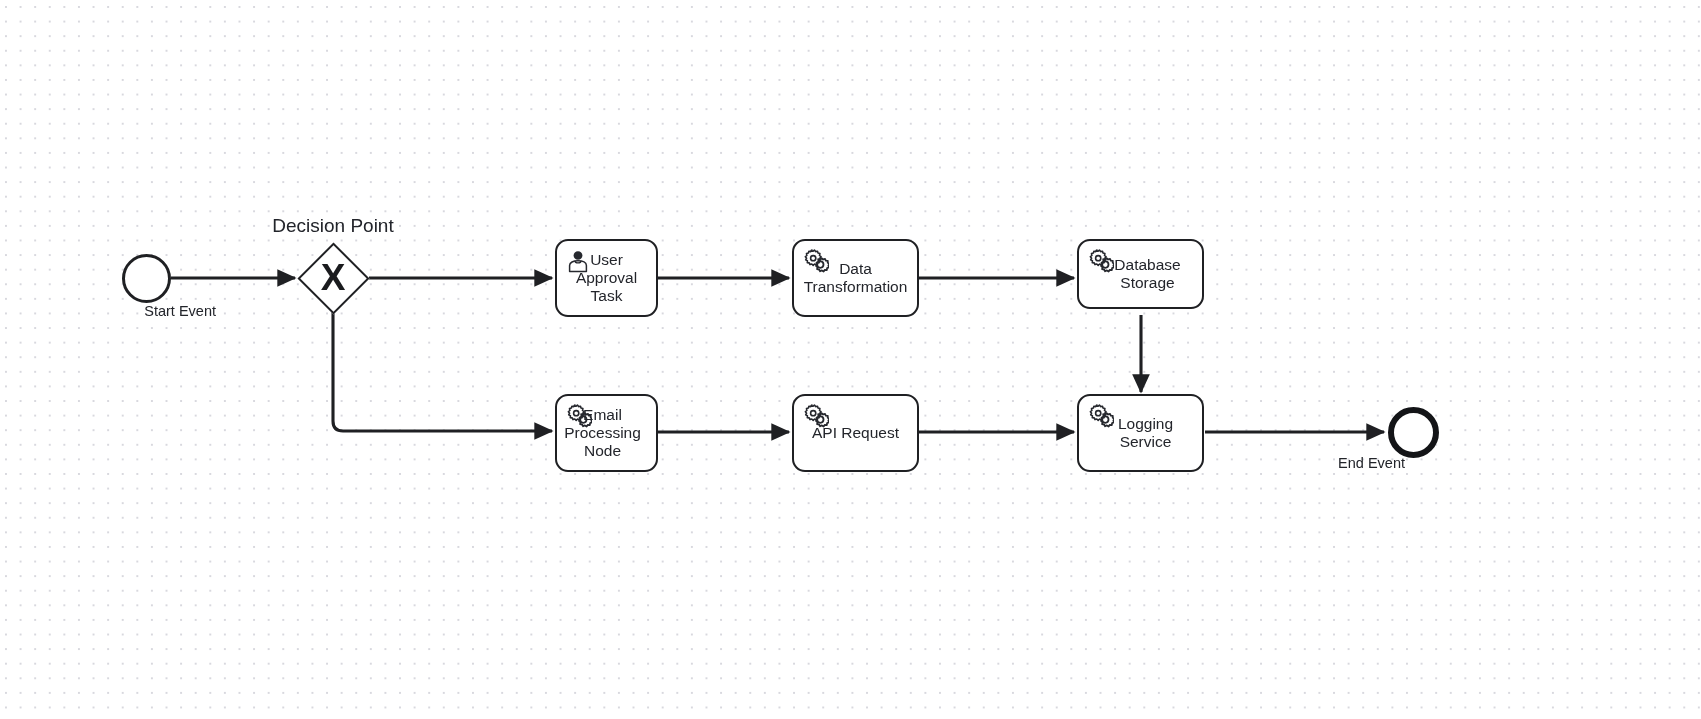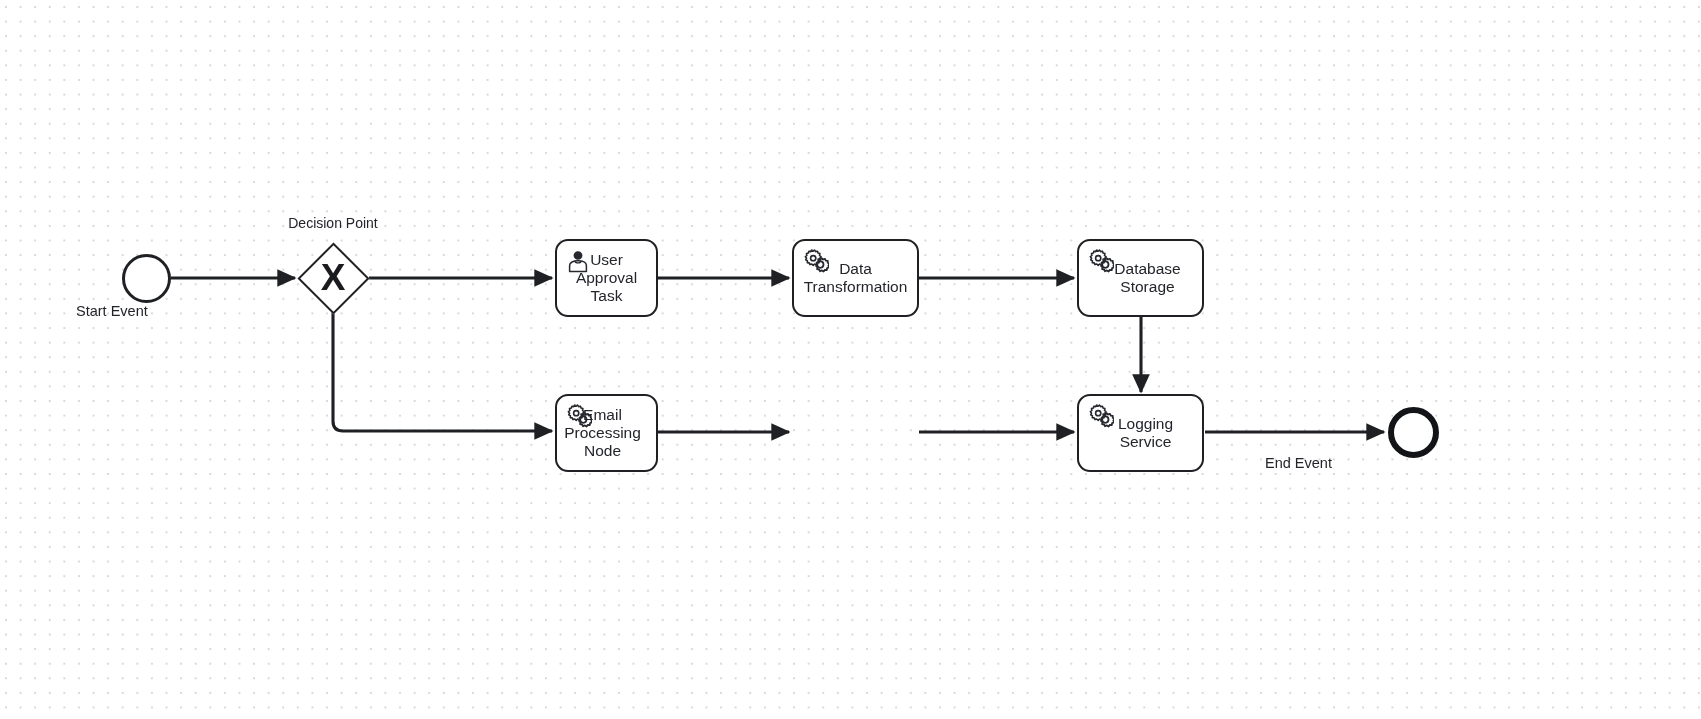--- a/index.html
+++ b/index.html
@@ -38,21 +38,21 @@
     box-sizing: border-box;
   }
   .event.start {
     border: 3px solid #1f2023;
   }
   .event.end {
     border: 6px solid #131417;
   }
   .event-label {
     position: absolute;
-    text-align: left;
+    text-align: right;
     font-size: 14.5px;
     color: #22242a;
     white-space: nowrap;
     line-height: 1.15;
   }
   
   .gateway {
     position: absolute;
     box-sizing: border-box;
     background: #ffffff;
@@ -64,21 +64,21 @@
     text-align: center;
     font-family: "Liberation Sans", sans-serif;
     font-weight: bold;
     color: #1a1b1e;
     line-height: 1;
     user-select: none;
   }
   .gateway-label {
     position: absolute;
     text-align: center;
-    font-size: 14px;
+    font-size: 19px;
     color: #22242a;
     white-space: nowrap;
   }
   
   .task {
     position: absolute;
     box-sizing: border-box;
     background: #ffffff;
     border: 2.6px solid #1f2023;
     border-radius: 13px;
@@ -169,21 +169,21 @@
         <path d="M4.6 14.2 h18.8 v9.3 h-18.8 z" fill="#ffffff"></path>
         <path d="M5.6 24.6 v-6.1 c0-2.9 3.6-4.8 8.4-4.8 s8.4 1.9 8.4 4.8 v6.1 z" fill="#ffffff" stroke="#26282e" stroke-width="1.5" stroke-linejoin="round"></path>
         <path d="M11.1 13.9 c0 2.6 5.8 2.6 5.8 0" fill="none" stroke="#26282e" stroke-width="1.4"></path>
       </svg>
     </span>
     <span class="task-label">User
 Approval
 Task</span>
   </div>
 
-  <div class="task" style="left:1077px; top:239px; width:127px; height:78px;">
+  <div class="task" style="left:1077px; top:239px; width:127px; height:70px;">
     <span class="task-icon">
       <svg viewBox="0 0 28 28" width="28" height="28">
         <g fill="none" stroke="#26282e" stroke-width="1.6" stroke-linejoin="round">
           <path d="M10.2 3.4 l1.7 .9 1.5-1.2 1.2 1.5 1.9-.4 .5 1.9 1.9 .5 -.4 1.9 1.5 1.2 -1.2 1.5 .9 1.7 -1.7 .9 .1 1.9 -1.9 .2 -.8 1.7 -1.8-.6 -1.4 1.3 -1.4-1.3 -1.8 .6 -.8-1.7 -1.9-.2 .1-1.9 -1.7-.9 .9-1.7 -1.2-1.5 1.5-1.2 -.4-1.9 1.9-.5 .5-1.9 1.9 .4 1.2-1.5z"></path>
           <circle cx="12.2" cy="11.2" r="2.6"></circle>
         </g>
         <g fill="none" stroke="#26282e" stroke-width="1.8" stroke-linejoin="round">
           <path d="M17.2 12.1 l2 .5 1.4-1.5 1.5 1.4 1.9-.6 .8 1.8 2 .1 -.1 2 1.7 1 -1 1.7 .6 1.9 -1.9 .7 -.3 2 -2-.2 -1.2 1.6 -1.7-1.1 -1.8 .9 -1-1.8 -2-.3 .4-2 -1.5-1.3 1.3-1.5 -.7-1.9 1.9-.7z"></path>
           <circle cx="19.3" cy="17.6" r="3.2"></circle>
         </g>
@@ -204,20 +204,35 @@
           <path d="M17.2 12.1 l2 .5 1.4-1.5 1.5 1.4 1.9-.6 .8 1.8 2 .1 -.1 2 1.7 1 -1 1.7 .6 1.9 -1.9 .7 -.3 2 -2-.2 -1.2 1.6 -1.7-1.1 -1.8 .9 -1-1.8 -2-.3 .4-2 -1.5-1.3 1.3-1.5 -.7-1.9 1.9-.7z"></path>
           <circle cx="19.3" cy="17.6" r="3.2"></circle>
         </g>
       </svg>
     </span>
     <span class="task-label" style="padding-left:0;">Email
 Processing
 Node</span>
   </div>
 
+  <div class="task" style="left:792px; top:394px; width:127px; height:78px;">
+    <span class="task-icon">
+      <svg viewBox="0 0 28 28" width="28" height="28">
+        <g fill="none" stroke="#26282e" stroke-width="1.6" stroke-linejoin="round">
+          <path d="M10.2 3.4 l1.7 .9 1.5-1.2 1.2 1.5 1.9-.4 .5 1.9 1.9 .5 -.4 1.9 1.5 1.2 -1.2 1.5 .9 1.7 -1.7 .9 .1 1.9 -1.9 .2 -.8 1.7 -1.8-.6 -1.4 1.3 -1.4-1.3 -1.8 .6 -.8-1.7 -1.9-.2 .1-1.9 -1.7-.9 .9-1.7 -1.2-1.5 1.5-1.2 -.4-1.9 1.9-.5 .5-1.9 1.9 .4 1.2-1.5z"></path>
+          <circle cx="12.2" cy="11.2" r="2.6"></circle>
+        </g>
+        <g fill="none" stroke="#26282e" stroke-width="1.8" stroke-linejoin="round">
+          <path d="M17.2 12.1 l2 .5 1.4-1.5 1.5 1.4 1.9-.6 .8 1.8 2 .1 -.1 2 1.7 1 -1 1.7 .6 1.9 -1.9 .7 -.3 2 -2-.2 -1.2 1.6 -1.7-1.1 -1.8 .9 -1-1.8 -2-.3 .4-2 -1.5-1.3 1.3-1.5 -.7-1.9 1.9-.7z"></path>
+          <circle cx="19.3" cy="17.6" r="3.2"></circle>
+        </g>
+      </svg>
+    </span>
+    <span class="task-label">API Request</span>
+  </div>
 
   <div class="task" style="left:1077px; top:394px; width:127px; height:78px;">
     <span class="task-icon">
       <svg viewBox="0 0 28 28" width="28" height="28">
         <g fill="none" stroke="#26282e" stroke-width="1.6" stroke-linejoin="round">
           <path d="M10.2 3.4 l1.7 .9 1.5-1.2 1.2 1.5 1.9-.4 .5 1.9 1.9 .5 -.4 1.9 1.5 1.2 -1.2 1.5 .9 1.7 -1.7 .9 .1 1.9 -1.9 .2 -.8 1.7 -1.8-.6 -1.4 1.3 -1.4-1.3 -1.8 .6 -.8-1.7 -1.9-.2 .1-1.9 -1.7-.9 .9-1.7 -1.2-1.5 1.5-1.2 -.4-1.9 1.9-.5 .5-1.9 1.9 .4 1.2-1.5z"></path>
           <circle cx="12.2" cy="11.2" r="2.6"></circle>
         </g>
         <g fill="none" stroke="#26282e" stroke-width="1.8" stroke-linejoin="round">
           <path d="M17.2 12.1 l2 .5 1.4-1.5 1.5 1.4 1.9-.6 .8 1.8 2 .1 -.1 2 1.7 1 -1 1.7 .6 1.9 -1.9 .7 -.3 2 -2-.2 -1.2 1.6 -1.7-1.1 -1.8 .9 -1-1.8 -2-.3 .4-2 -1.5-1.3 1.3-1.5 -.7-1.9 1.9-.7z"></path>

